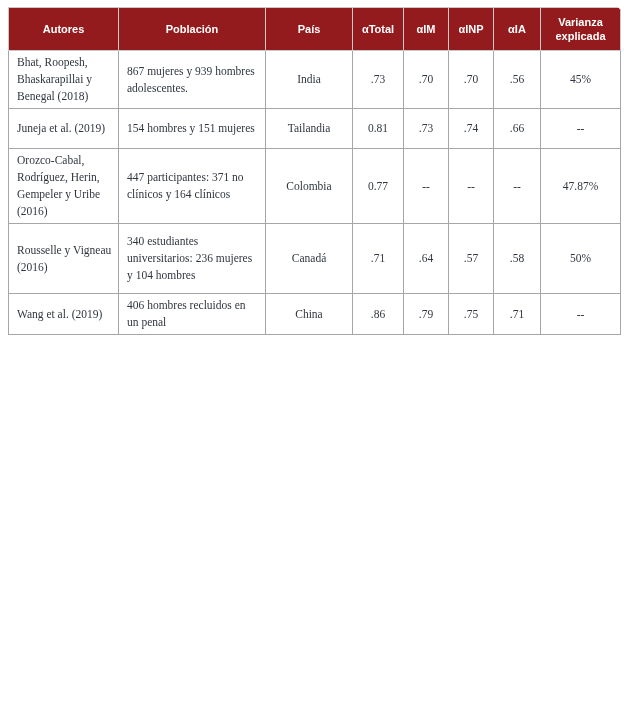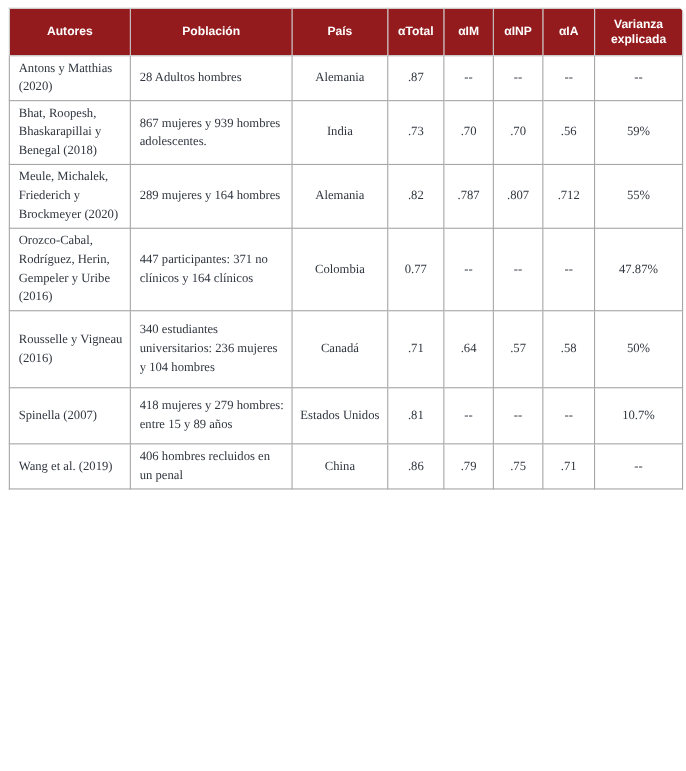--- a/index.html
+++ b/index.html
@@ -74,49 +74,39 @@
         <th>Población</th>
         <th>País</th>
         <th>αTotal</th>
         <th>αIM</th>
         <th>αINP</th>
         <th>αIA</th>
         <th>Varianza explicada</th>
       </tr>
     </thead>
     <tbody>
-      <tr style="height:39px">
-        <td class="l">Antons y Matthias (2020)</td>
-        <td class="l">28 Adultos hombres</td>
-        <td>Alemania</td>
-        <td>.87</td>
-        <td>--</td>
-        <td>--</td>
-        <td>--</td>
-        <td>--</td>
-      </tr>
       <tr style="height:58px">
         <td class="l">Bhat, Roopesh, Bhaskarapillai y Benegal (2018)</td>
         <td class="l">867 mujeres y 939 hombres adolescentes.</td>
         <td>India</td>
         <td>.73</td>
         <td>.70</td>
         <td>.70</td>
         <td>.56</td>
-        <td>59%</td>
+        <td>45%</td>
       </tr>
-      <tr style="height:58px">
-        <td class="l">Meule, Michalek, Friederich y Brockmeyer (2020)</td>
-        <td class="l">289 mujeres y 164 hombres</td>
-        <td>Alemania</td>
-        <td>.82</td>
-        <td>.787</td>
-        <td>.807</td>
-        <td>.712</td>
-        <td>55%</td>
+      <tr style="height:40px">
+        <td class="l">Juneja et al. (2019)</td>
+        <td class="l">154 hombres y 151 mujeres</td>
+        <td>Tailandia</td>
+        <td>0.81</td>
+        <td>.73</td>
+        <td>.74</td>
+        <td>.66</td>
+        <td>--</td>
       </tr>
       <tr style="height:71px">
         <td class="l">Orozco-Cabal, Rodríguez, Herin, Gempeler y Uribe (2016)</td>
         <td class="l">447 participantes: 371 no clínicos y 164 clínicos</td>
         <td>Colombia</td>
         <td>0.77</td>
         <td>--</td>
         <td>--</td>
         <td>--</td>
         <td>47.87%</td>
@@ -124,30 +114,20 @@
       <tr style="height:70px">
         <td class="l">Rousselle y Vigneau (2016)</td>
         <td class="l">340 estudiantes universitarios: 236 mujeres y 104 hombres</td>
         <td>Canadá</td>
         <td>.71</td>
         <td>.64</td>
         <td>.57</td>
         <td>.58</td>
         <td>50%</td>
       </tr>
-      <tr style="height:51px">
-        <td class="l">Spinella (2007)</td>
-        <td class="l">418 mujeres y 279 hombres: entre 15 y 89 años</td>
-        <td>Estados Unidos</td>
-        <td>.81</td>
-        <td>--</td>
-        <td>--</td>
-        <td>--</td>
-        <td>10.7%</td>
-      </tr>
       <tr style="height:40px">
         <td class="l">Wang et al. (2019)</td>
         <td class="l">406 hombres recluidos en un penal</td>
         <td>China</td>
         <td>.86</td>
         <td>.79</td>
         <td>.75</td>
         <td>.71</td>
         <td>--</td>
       </tr>

